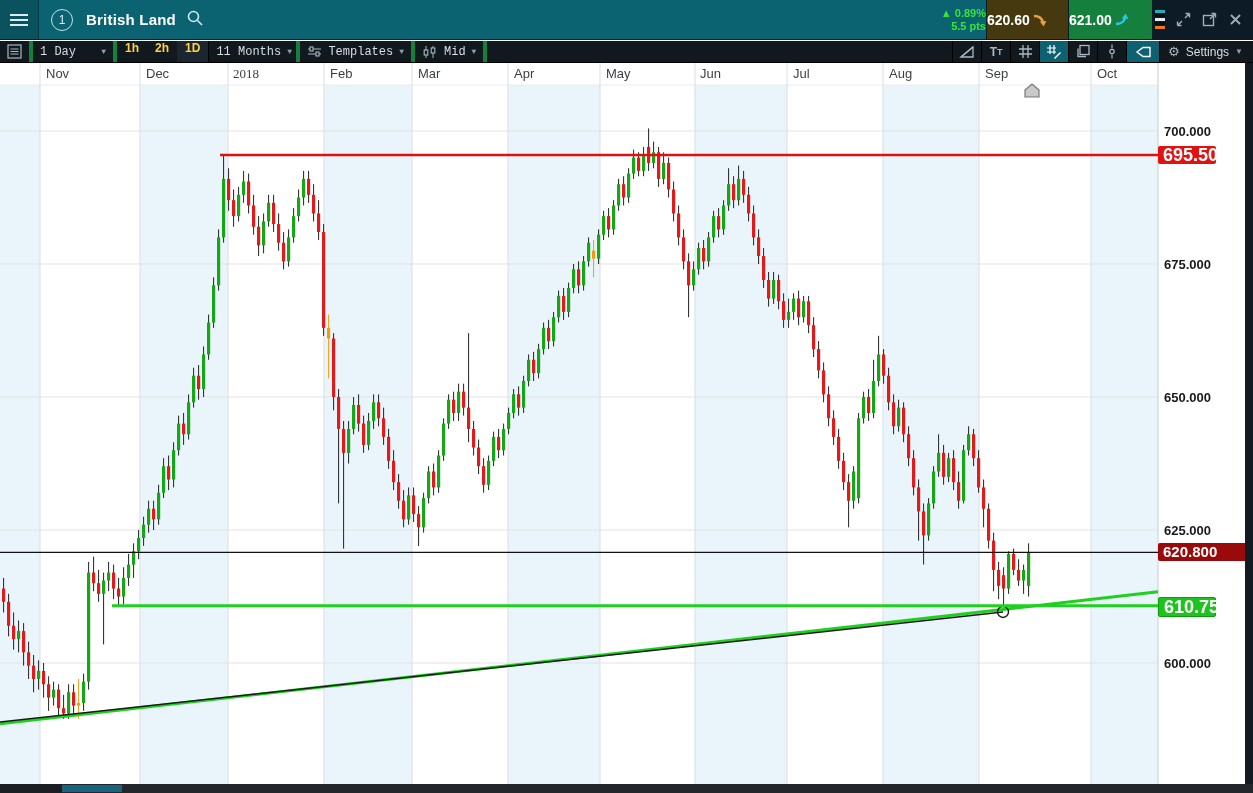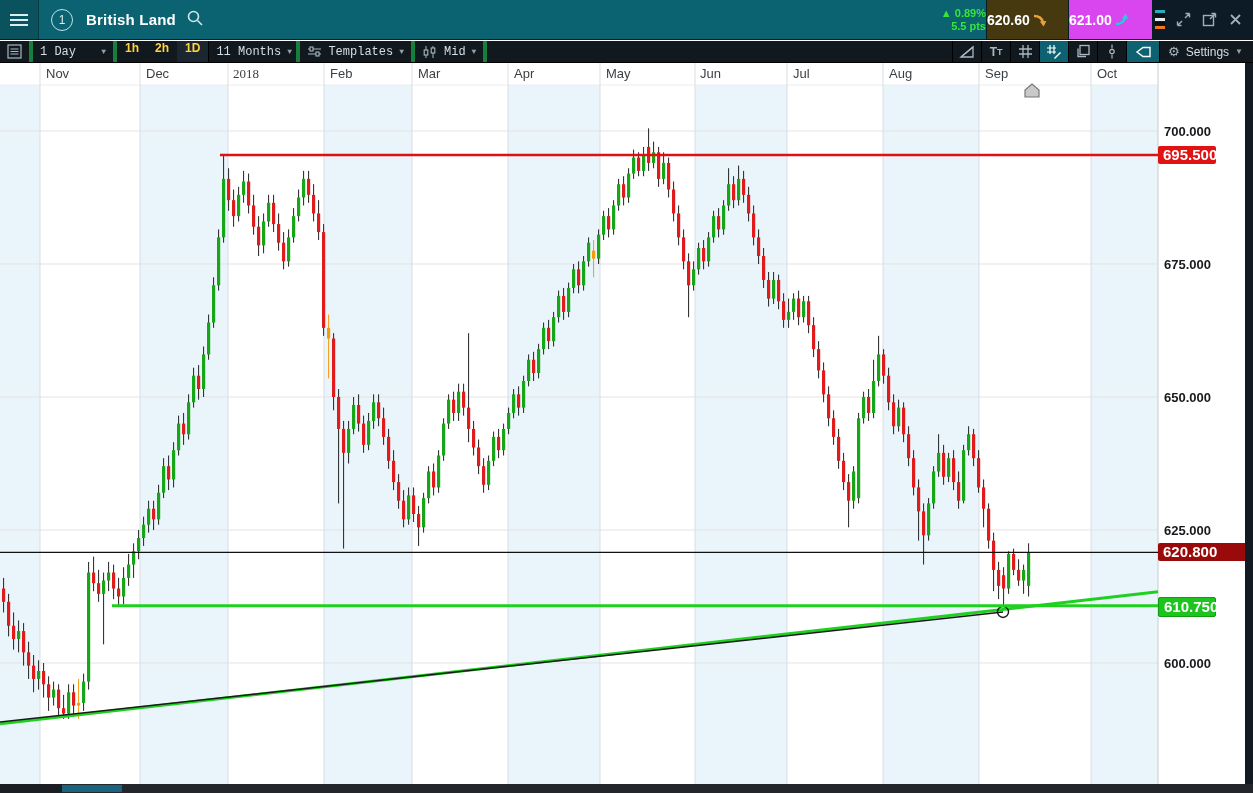--- a/index.html
+++ b/index.html
@@ -17,21 +17,21 @@
     color:#d6ecf1; font-size:12px; display:flex; align-items:center; justify-content:center;
     margin:auto 0 auto 12px; }
   .title { color:#fff; font-size:15px; font-weight:bold; margin:auto 0 auto 13px; letter-spacing:.2px; }
   .searchicon { margin:auto 0 auto 10px; }
   .spacer { flex:1; }
   .change { display:flex; flex-direction:column; justify-content:center; align-items:flex-end;
     color:#35e635; font-size:11px; font-weight:bold; line-height:13px; }
   .pricebox { width:82px; display:flex; align-items:center; justify-content:flex-start; gap:3px;
     color:#fff; font-size:14px; font-weight:bold; border-left:1px solid #041e24; cursor:pointer; }
   .sellbox { background:#46390f; }
-  .buybox  { background:#d946ef; width:84px; }
+  .buybox  { background:#15803d; width:84px; }
   .tb-iconzone { width:101px; background:#0d1b26; border-left:1px solid #041e24;
     display:flex; align-items:center; justify-content:flex-end; gap:6px; padding-right:8px; }
   .depth { display:flex; flex-direction:column; gap:1px; margin-right:2px; }
   .depth i { display:block; width:10px; height:3px; }
   .tb-btn { width:20px; height:20px; display:flex; align-items:center; justify-content:center; cursor:pointer; }
 
   
   .toolbar { position:absolute; left:0; top:41px; width:1253px; height:22px; background:#11191f;
     display:flex; align-items:stretch; color:#d6dee3; font-size:12px; border-bottom:1px solid #000; }
   .tool-cell { display:flex; align-items:center; padding:0 7px; border-right:4px solid #15803d;
@@ -44,21 +44,21 @@
     border-left:1px solid #000; cursor:pointer; color:#a9b8c2; }
   .icon-btn.active { background:#0d6170; color:#fff; }
   .settings-cell { display:flex; align-items:center; gap:6px; padding:0 10px 0 8px;
     border-left:1px solid #000; cursor:pointer; }
   .gear { font-family:"DejaVu Sans", sans-serif; font-size:13px; color:#a9b8c2; }
 
   
   .chartwrap { position:absolute; left:0; top:63px; width:1253px; height:730px; background:#fff; }
   .month-label { position:absolute; top:3px; font-size:13px; color:#3a3f44; }
   .ytick { position:absolute; left:1164px; font-size:13px; font-weight:bold; color:#17191c; }
-  .tag { position:absolute; left:1158px; color:#fff; font-size:15px; font-weight:bold;
+  .tag { position:absolute; left:1158px; color:#fff; font-size:18px; font-weight:bold;
     padding:2px 4px 2px 5px; border-radius:2px; line-height:14px; }
   .rightstrip { position:absolute; left:1245px; top:0; width:8px; height:730px; background:#141a21; }
   .scrollstrip { position:absolute; left:0; top:721px; width:1253px; height:9px; background:#23272c; }
   .scrollthumb { position:absolute; left:62px; top:1px; width:60px; height:7px; background:#1a647f; cursor:pointer; }
   .scrollsegment { position:absolute; left:0; top:0; width:62px; height:9px; background:#1b1f24; }
 </style>
 </head>
 <body>
 
 <div class="app">

